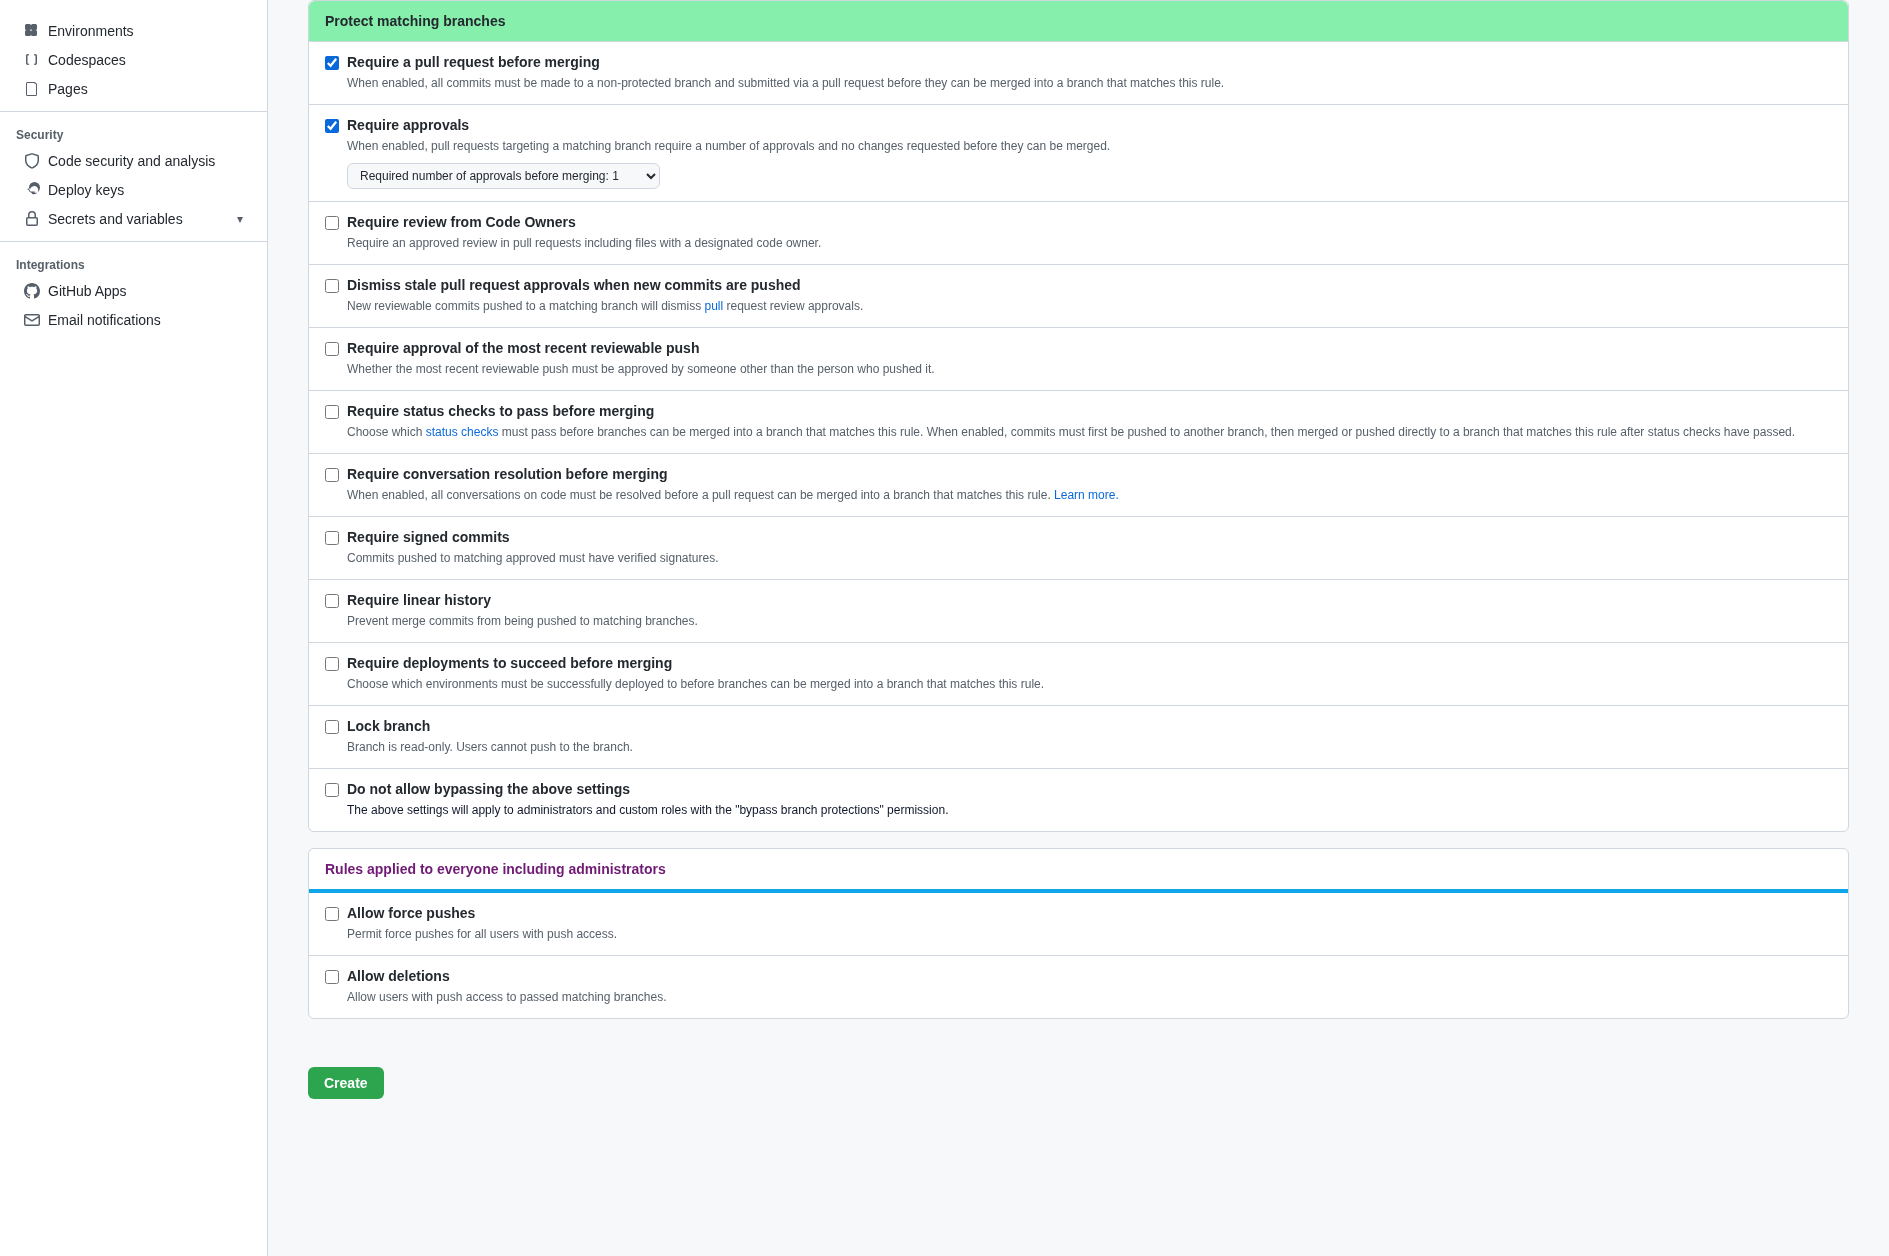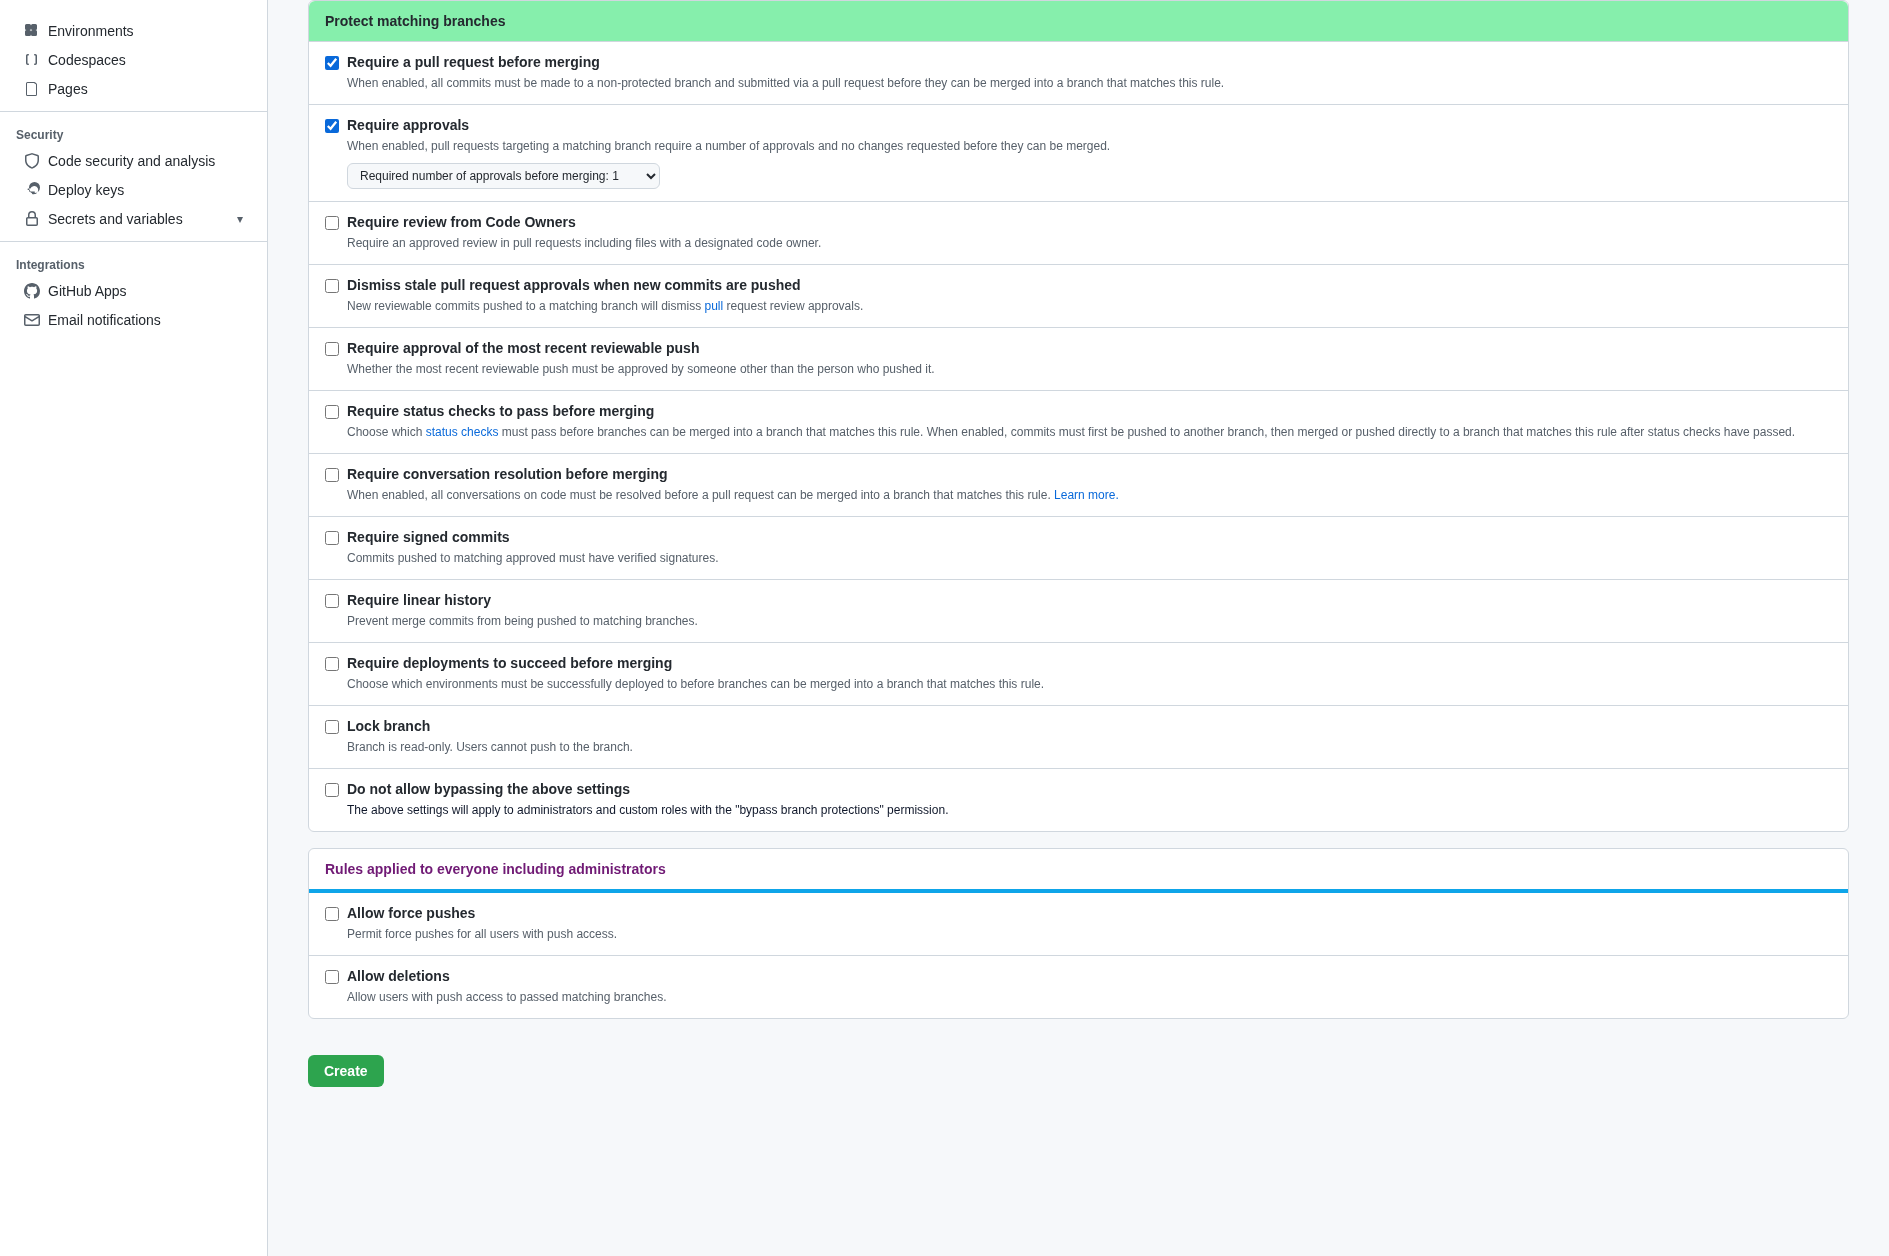--- a/index.html
+++ b/index.html
@@ -120,21 +120,21 @@
     }
     .create-btn {
       background: #2da44e;
       color: #fff;
       border: none;
       border-radius: 6px;
       padding: 8px 16px;
       font-size: 14px;
       font-weight: 600;
       cursor: pointer;
-      margin-top: 20px;
+      margin-top: 32px;
     }
     .sub-section-header {
       padding: 12px 16px;
       font-weight: 600;
       font-size: 14px;
       color: #701a75;
       border-bottom: 4px solid #0ea5e9;
     }
     .sidebar-divider {
       height: 1px;

